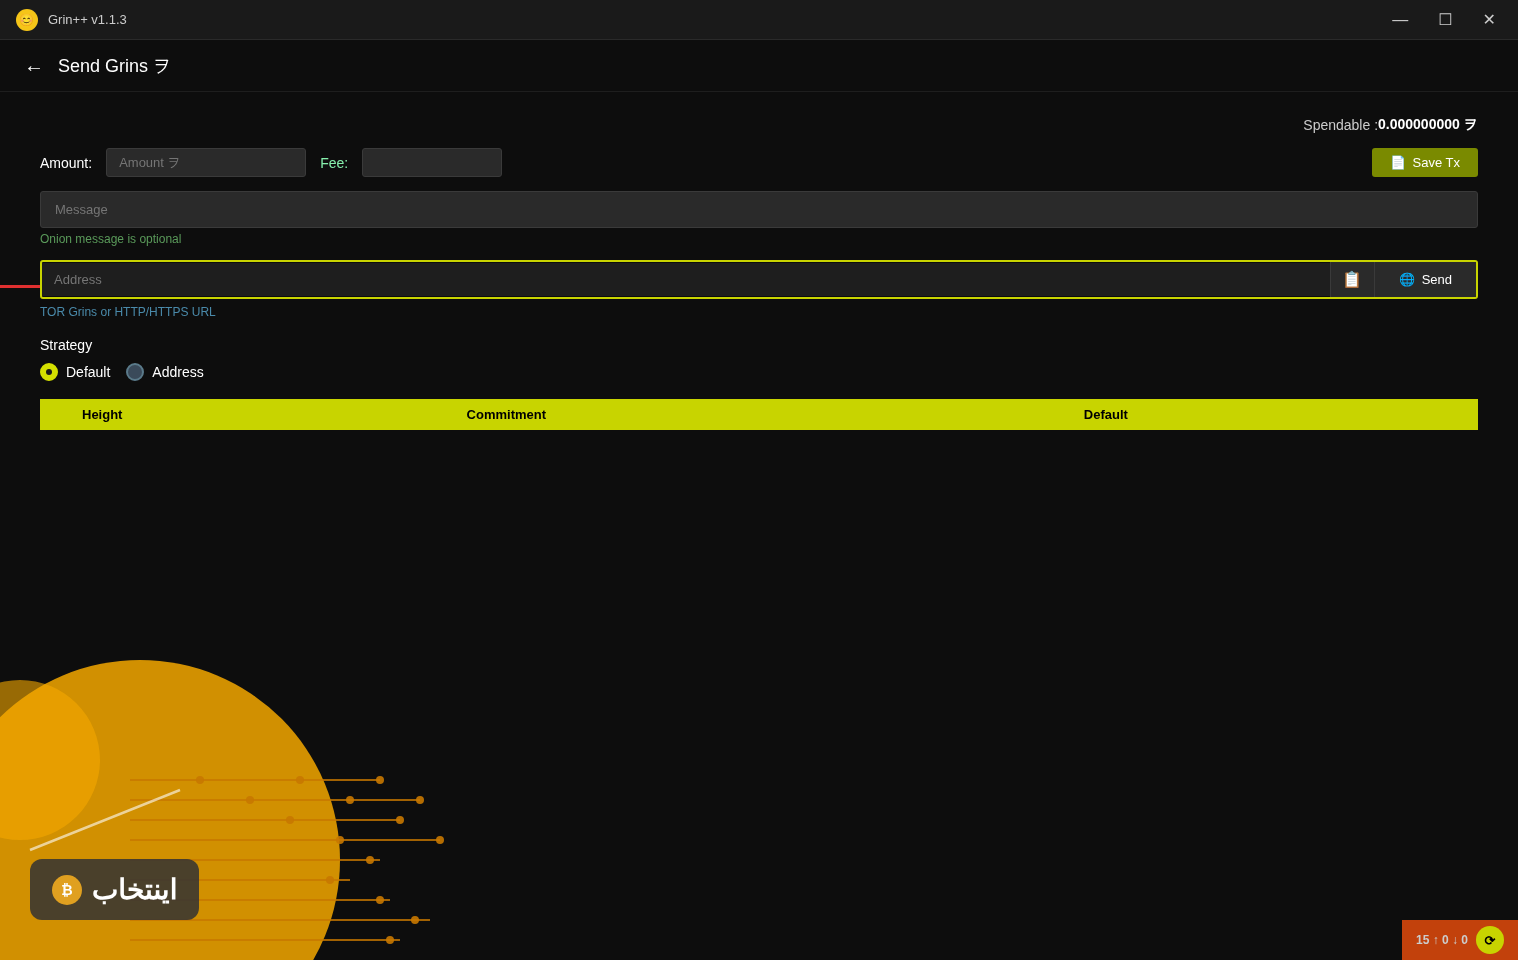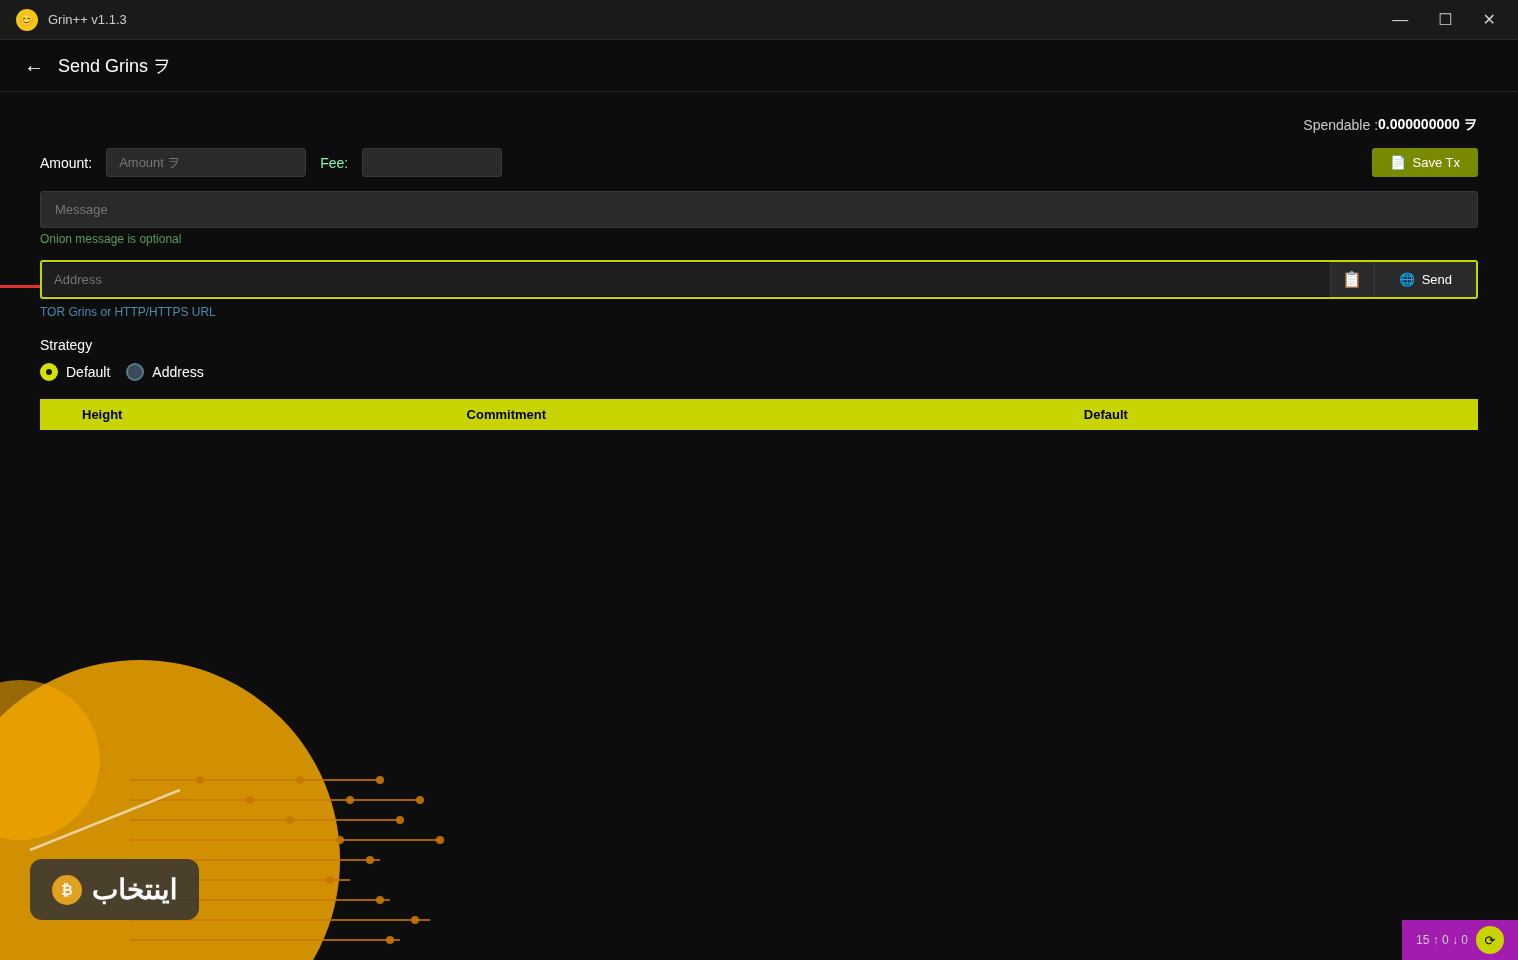--- a/index.html
+++ b/index.html
@@ -340,21 +340,22 @@
 
     
     .status-bar {
       position: absolute;
       bottom: 0;
       right: 0;
       display: flex;
       align-items: center;
       gap: 8px;
       padding: 6px 14px;
-      background: #a21caf;
+      background: #c2410c;
+      font-weight: bold;
     }
     .status-text {
       font-size: 12px;
       color: #cccccc;
     }
     .status-icon-circle {
       width: 28px;
       height: 28px;
       background: #c8d400;
       border-radius: 50%;

